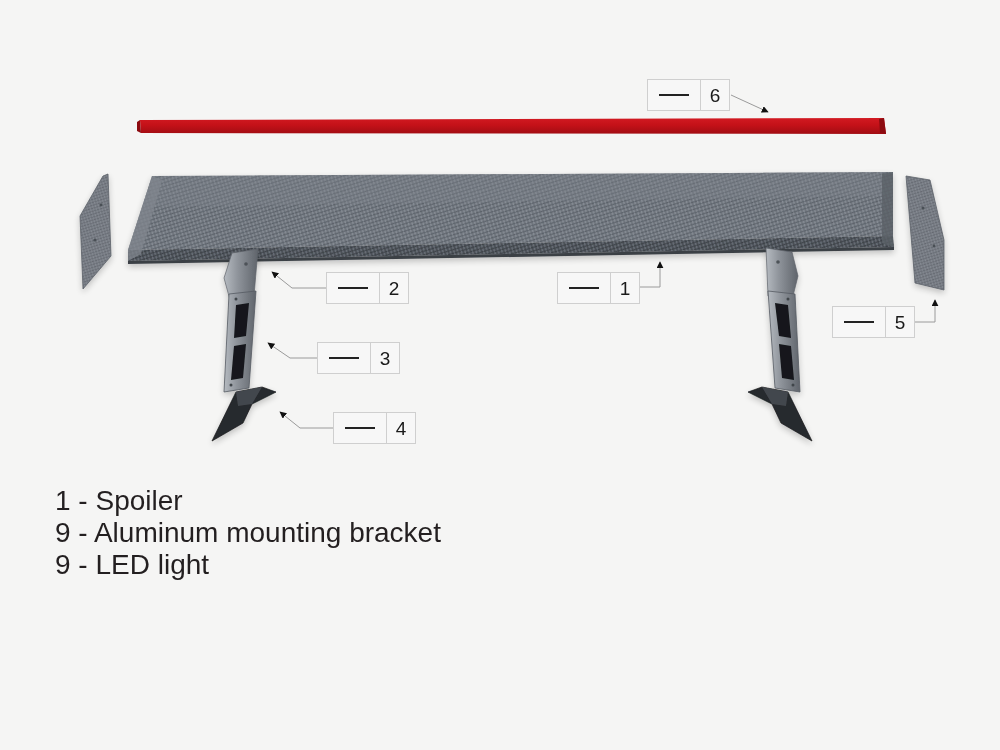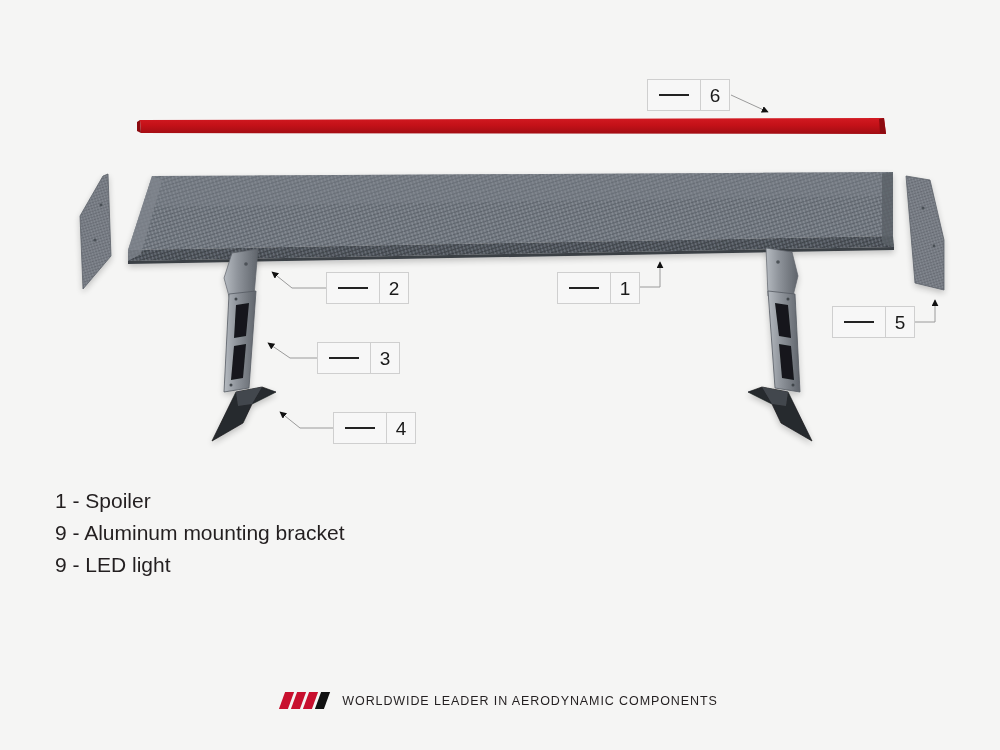--- a/index.html
+++ b/index.html
@@ -58,21 +58,21 @@
     line-height: 1;
   }
   
   #legend {
     position: absolute;
     left: 55px;
     top: 485px;
     z-index: 6;
   }
   #legend .legend-row {
-    font-size: 21px;
+    font-size: 28px;
     color: #231f20;
     line-height: 32px;
     white-space: nowrap;
   }
   
   #footer {
     position: absolute;
     left: 0;
     top: 692px;
     width: 1000px;
@@ -275,23 +275,14 @@
     </span>
     <span class="num-cell">5</span>
   </div>
 
   <div id="legend">
     <div class="legend-row">1 - Spoiler</div>
     <div class="legend-row">9 - Aluminum mounting bracket</div>
     <div class="legend-row">9 - LED light</div>
   </div>
 
-  <div id="footer">
-    <span class="logo-mark">
-      <span class="bar" style="background:#c8102e;"></span>
-      <span class="bar" style="background:#c8102e;"></span>
-      <span class="bar" style="background:#c8102e;"></span>
-      <span class="bar" style="background:#111111;"></span>
-    </span>
-    <span class="tagline">WORLDWIDE LEADER IN AERODYNAMIC COMPONENTS</span>
-  </div>
 
 </div>
 
 </body></html>

